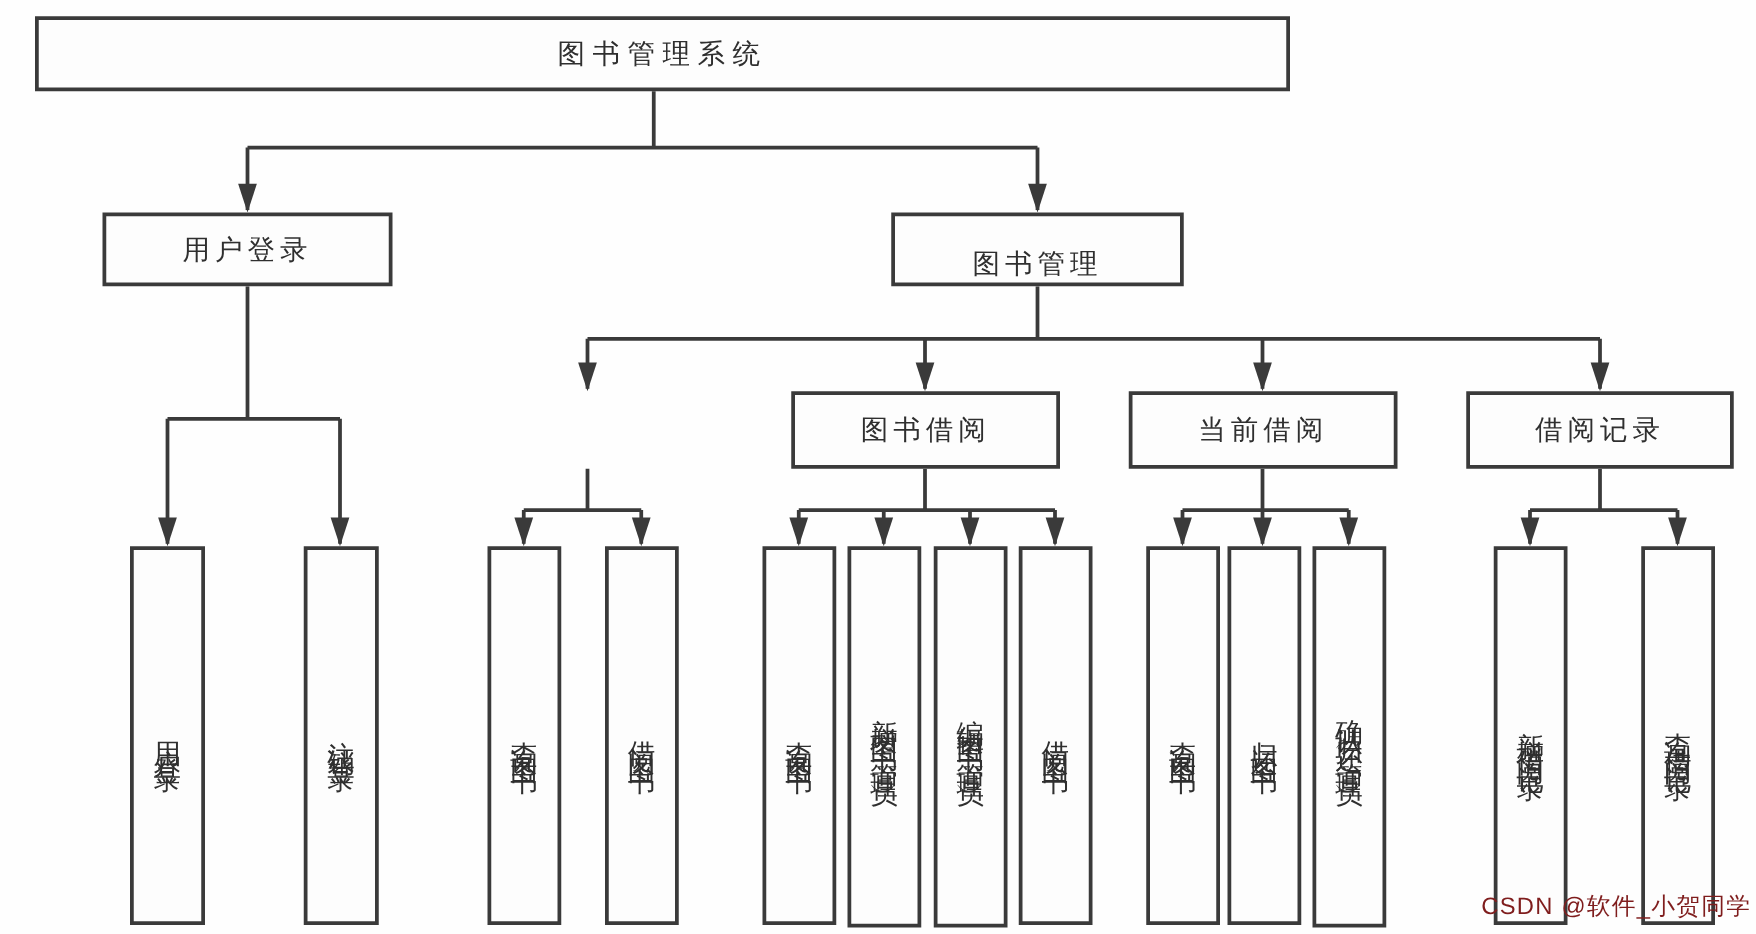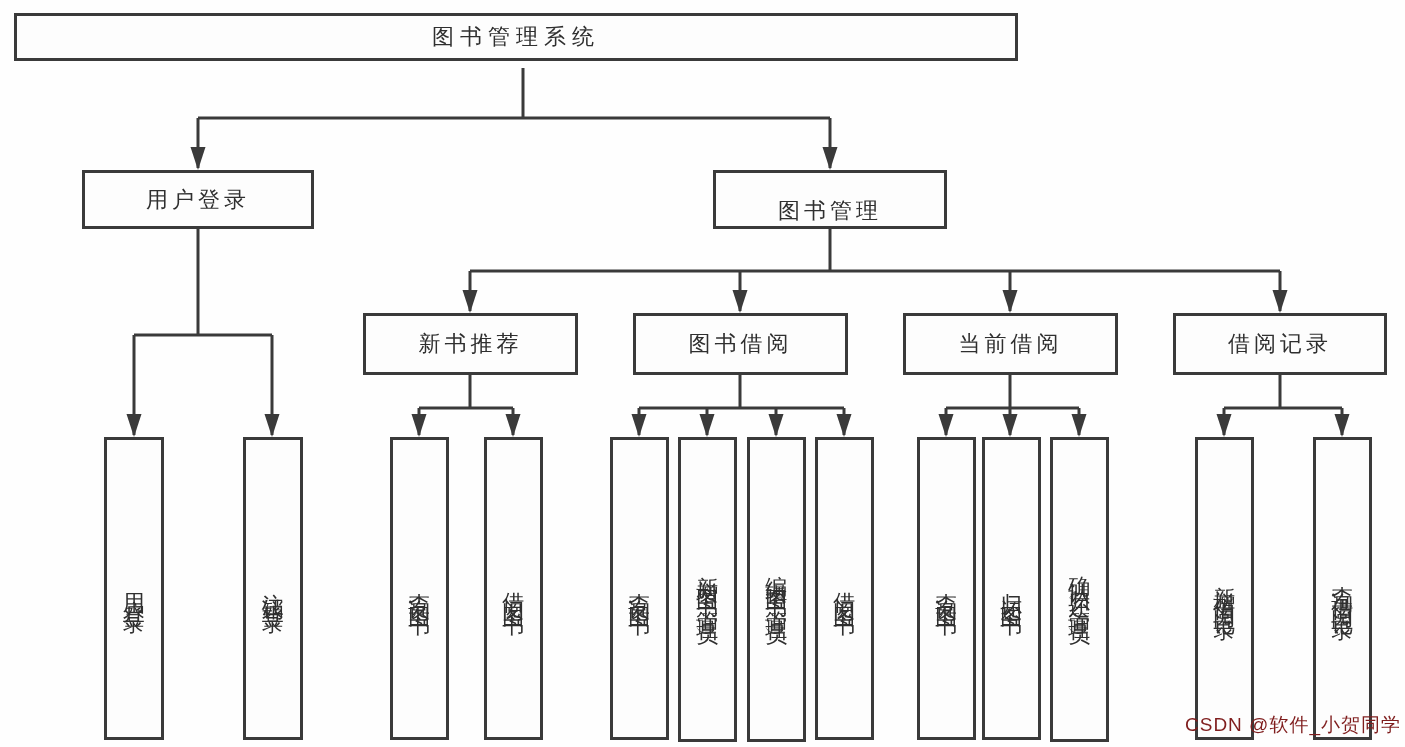--- a/index.html
+++ b/index.html
@@ -98,34 +98,31 @@
       <use href="#arrow" x="776" y="437"></use>
       <use href="#arrow" x="844" y="437"></use>
       <use href="#arrow" x="946" y="437"></use>
       <use href="#arrow" x="1010" y="437"></use>
       <use href="#arrow" x="1079" y="437"></use>
       <use href="#arrow" x="1224" y="437"></use>
       <use href="#arrow" x="1342" y="437"></use>
     </g>
   </svg>
 
-  <div class="node hnode root" style="left:14px; top:13px; width:1004px; height:48px;">
+  <div class="node hnode root" style="left:28px; top:13px; width:1004px; height:60px;">
     <span>图书管理系统</span>
   </div>
 
   <div class="node hnode" style="left:82px; top:170px; width:232px; height:59px;">
     <span>用户登录</span>
   </div>
   <div class="node hnode" style="left:713px; top:170px; width:234px; height:59px;align-items:flex-end;">
     <span>图书管理</span>
   </div>
 
-  <div class="node hnode" style="left:363px; top:313px; width:215px; height:62px;">
-    <span>新书推荐</span>
-  </div>
   <div class="node hnode" style="left:633px; top:313px; width:215px; height:62px;">
     <span>图书借阅</span>
   </div>
   <div class="node hnode" style="left:903px; top:313px; width:215px; height:62px;">
     <span>当前借阅</span>
   </div>
   <div class="node hnode" style="left:1173px; top:313px; width:214px; height:62px;">
     <span>借阅记录</span>
   </div>
 

